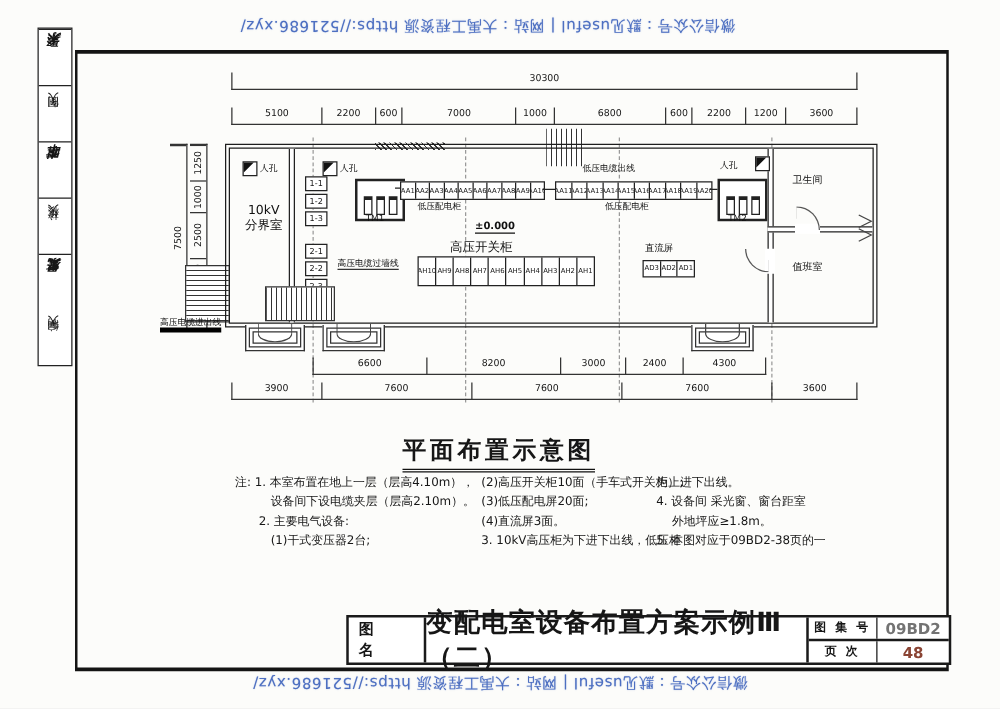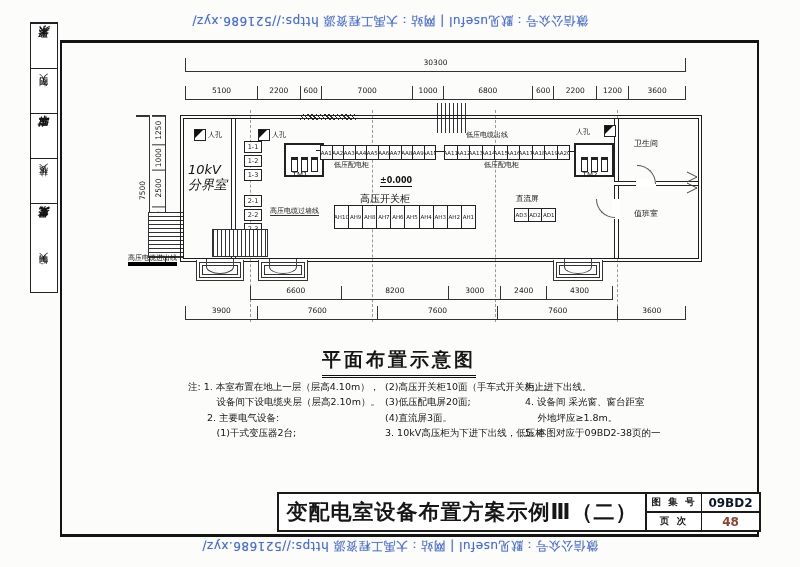--- a/index.html
+++ b/index.html
@@ -142,21 +142,21 @@
       <div class="abs" style="left:428px;top:80px;width:8px;height:20px;background:#fff;"></div>
       <div class="qarc-left" style="left:412px;top:80px;width:18px;height:18px;"></div>
 
       <div class="mh" style="left:10px;top:10px;"></div>
       <div class="lbl" style="left:24px;top:12px;font-size:7px;">人孔</div>
       <div class="mh" style="left:74px;top:10px;"></div>
       <div class="lbl" style="left:88px;top:12px;font-size:7px;">人孔</div>
       <div class="lbl" style="left:392px;top:9px;font-size:7px;">人孔</div>
       <div class="mh" style="left:420px;top:6px;"></div>
 
-      <div class="lbl" style="left:4px;top:44px;width:46px;font-size:13px;font-style:italic;">
+      <div class="lbl" style="left:4px;top:44px;width:46px;text-align:center;font-size:10px;">
         <div>10kV</div>
         <div>分界室</div>
       </div>
       <div class="stackcol" style="left:60px;top:22px;">
           <div class="cell">1-1</div>
           <div class="cell">1-2</div>
           <div class="cell">1-3</div>
         </div>
       <div class="stackcol" style="left:60px;top:76px;">
           <div class="cell">2-1</div>
@@ -264,25 +264,26 @@
 
   <div class="plan-title" style="left:322px;top:347px;">平面布置示意图</div>
 
   <div class="notes" style="left:188px;top:379px;width:520px;">
     <div class="note-col" style="width:197px;"><div class="nline">注: 1. 本室布置在地上一层（层高4.10m），</div><div class="nline">　　　设备间下设电缆夹层（层高2.10m）。</div><div class="nline">　　2. 主要电气设备:</div><div class="nline">　　　(1)干式变压器2台;</div></div>
     <div class="note-col" style="width:140px;"><div class="nline">(2)高压开关柜10面（手车式开关柜）;</div><div class="nline">(3)低压配电屏20面;</div><div class="nline">(4)直流屏3面。</div><div class="nline">3. 10kV高压柜为下进下出线，低压柜</div></div>
     <div class="note-col" style="width:180px;"><div class="nline">为上进下出线。</div><div class="nline">4. 设备间 采光窗、窗台距室</div><div class="nline">　 外地坪应≥1.8m。</div><div class="nline">5. 本图对应于09BD2-38页的一</div></div>
   </div>
 
   <div class="tb" style="left:277px;top:492px;width:480px;height:36px;">
+    <div class="cell tb-name">图 名</div>
     <div class="cell tb-title">变配电室设备布置方案示例Ⅲ（二）</div>
     <div class="tb-right">
       <div class="tb-rrow">
         <div class="tb-rlabel">图 集 号</div>
-        <div class="tb-rval" id="atlas-no" style="color: #0f172a;">09BD2</div>
+        <div class="tb-rval" id="atlas-no" style="color: #737373;">09BD2</div>
       </div>
       <div class="tb-rrow">
         <div class="tb-rlabel">页 次</div>
         <div class="tb-rval" id="page-no" style="color: rgb(138, 68, 52);">48</div>
       </div>
     </div>
   </div>
 
 </div>
 

